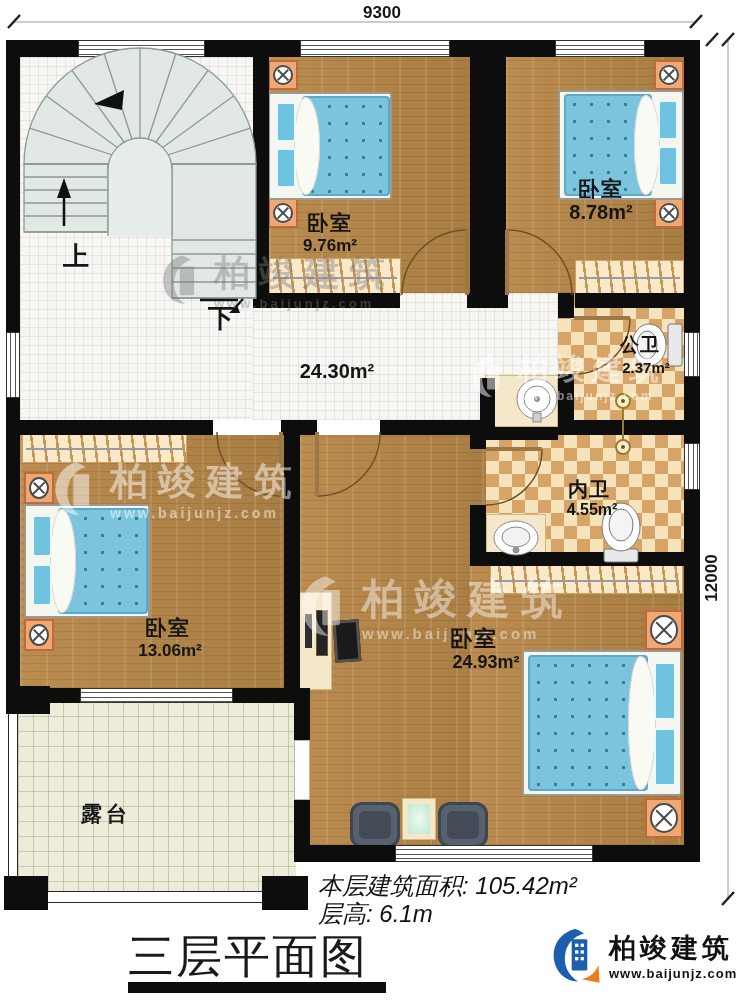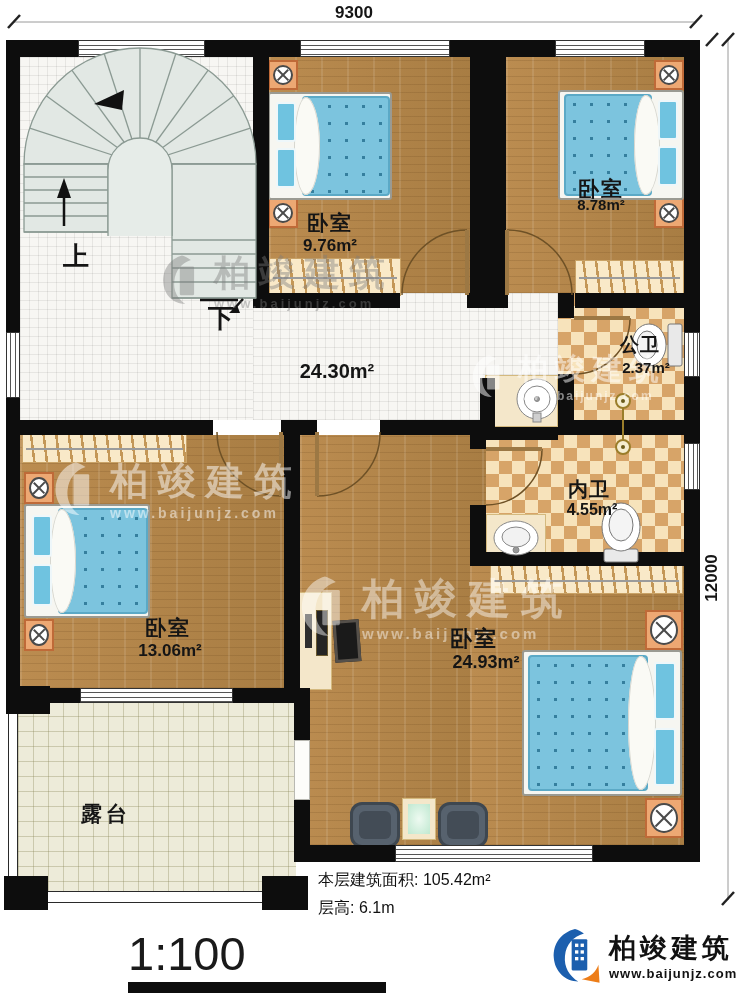--- a/index.html
+++ b/index.html
@@ -42,21 +42,21 @@
   .chair{position:absolute;background:#57626e;border:3px solid #3e4750;border-radius:12px;box-sizing:border-box;}
   .chair::before{content:"";position:absolute;inset:6px;background:#434c56;border-radius:6px;}
   .counter{position:absolute;background:#f4e7ca;border:1px solid #d4b97e;box-sizing:border-box;}
   
   .lbl{position:absolute;transform:translate(-50%,-50%);font-weight:700;color:#151515;white-space:nowrap;}
   
   .wm{position:absolute;display:flex;align-items:center;gap:10px;font-weight:700;pointer-events:none;}
   .wm .nm{line-height:1;}
   .wm .ur{margin-top:6px;line-height:1;}
   
-  .meta{position:absolute;font-size:16px;color:#111;white-space:nowrap;}
+  .meta{position:absolute;font-size:24px;color:#111;white-space:nowrap;font-style:italic;}
   .titlebar{position:absolute;background:#0d0d0d;}
   .brandname{font-weight:700;font-size:27px;letter-spacing:4px;color:#111;line-height:1;}
   .brandurl{font-weight:700;font-size:13px;letter-spacing:1px;color:#111;margin-top:5px;line-height:1;}
 </style>
 </head>
 <body>
 
 <div id="plan">
 
   <div>
@@ -338,28 +338,28 @@
         <path d="M20 2C9 5 2 15 3 27c1 11 9 19 20 19-7-5-11-12-10-21 1-9 6-16 15-19-3-2-5-3-8-4z" fill="currentColor"></path>
         <rect x="18" y="12" width="13" height="26" rx="1" fill="currentColor"></rect>
       </svg>
     <div>
         <div class="nm" style="font-size:42px;letter-spacing:11px">柏竣建筑</div>
     <div class="ur" style="font-size:15px;letter-spacing:3px">www.baijunjz.com</div>
       </div>
   </div>
 
   <div>
-    <div class="lbl" style="left:354px;top:13px;font-size:17px">9300</div>
+    <div class="lbl" style="left:382px;top:13px;font-size:17px">9300</div>
     <div class="lbl" style="left:712px;top:578px;font-size:17px;transform:translate(-50%,-50%) rotate(-90deg)">12000</div>
     <div class="lbl" style="left:76px;top:256px;font-size:26px">上</div>
     <div class="lbl" style="left:221px;top:318px;font-size:26px">下</div>
     <div class="lbl" style="left:330px;top:223px;font-size:21px;letter-spacing:2px">卧室</div>
     <div class="lbl" style="left:330px;top:246px;font-size:17px">9.76m²</div>
     <div class="lbl" style="left:601px;top:189px;font-size:21px;letter-spacing:2px">卧室</div>
-    <div class="lbl" style="left:601px;top:204px;font-size:15px">8.78m²</div>
+    <div class="lbl" style="left:601px;top:212px;font-size:20px">8.78m²</div>
     <div class="lbl" style="left:337px;top:371px;font-size:20px">24.30m²</div>
     <div class="lbl" style="left:640px;top:345px;font-size:19px;letter-spacing:1px">公卫</div>
     <div class="lbl" style="left:646px;top:367px;font-size:15px">2.37m²</div>
     <div class="lbl" style="left:589px;top:489px;font-size:20px;letter-spacing:1px">内卫</div>
     <div class="lbl" style="left:592px;top:510px;font-size:16px">4.55m²</div>
     <div class="lbl" style="left:168px;top:628px;font-size:21px;letter-spacing:2px">卧室</div>
     <div class="lbl" style="left:170px;top:651px;font-size:17px">13.06m²</div>
     <div class="lbl" style="left:474px;top:639px;font-size:22px;letter-spacing:2px">卧室</div>
     <div class="lbl" style="left:486px;top:662px;font-size:18px">24.93m²</div>
     <div class="lbl" style="left:106px;top:814px;font-size:21px;letter-spacing:4px">露台</div>
@@ -368,21 +368,21 @@
   <div>
     <div class="meta" style="left:318px;top:870px">
       <span>本层建筑面积:</span>
       <span>105.42m²</span>
     </div>
     <div class="meta" style="left:318px;top:898px">
       <span>层高:</span>
       <span>6.1m</span>
     </div>
     <div class="abs" style="left:128px;top:926px;display:flex;gap:24px;align-items:baseline;color:#1a1a1a">
-      <span style="font-size:47px">1:100</span>
+      <span style="font-size:46px;letter-spacing:2px">三层平面图</span>
     </div>
     <div class="titlebar" style="left:128px;top:982px;width:258px;height:11px"></div>
     <div class="abs" style="left:550px;top:928px;display:flex;align-items:center;gap:9px">
       <svg width="50" height="58" viewBox="0 0 44 52">
         <path d="M22 1C10 4 2 14 3 27c1 12 10 21 22 21-8-5-13-13-12-23 1-10 7-17 17-20-3-2-5-3-8-4z" fill="#1c5fae"></path>
         <rect x="19" y="10" width="14" height="28" rx="1" fill="#1c5fae"></rect>
         <g fill="#fff">
             <rect x="22" y="14" width="3" height="3"></rect>
             <rect x="27" y="14" width="3" height="3"></rect>
             <rect x="22" y="20" width="3" height="3"></rect>

